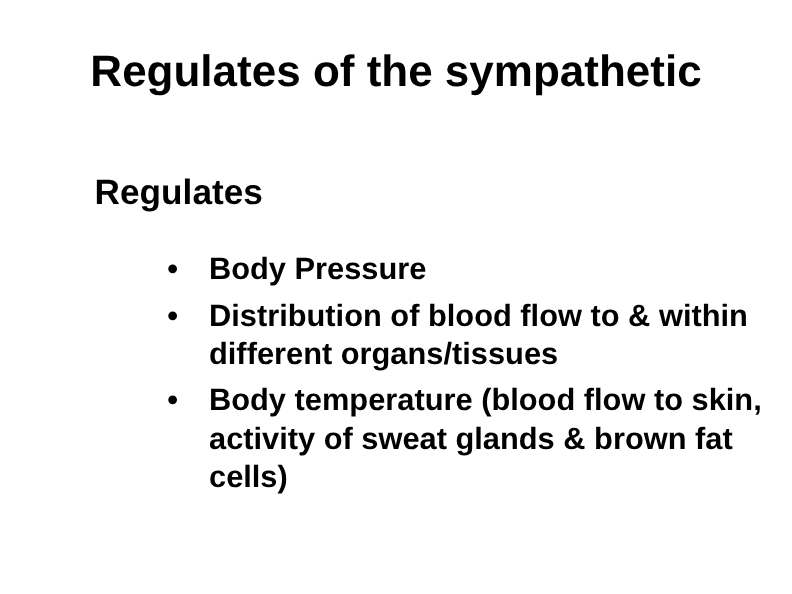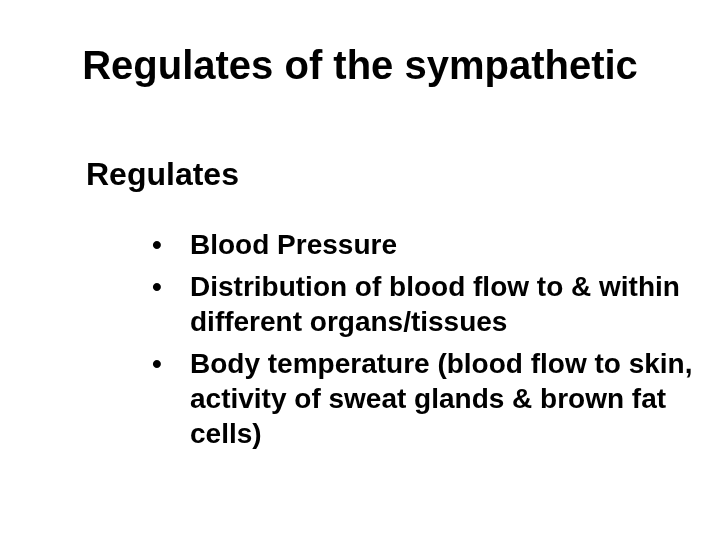--- a/index.html
+++ b/index.html
@@ -70,21 +70,21 @@
 <body>
 
 <div class="slide">
   <h1 class="title">Regulates of the sympathetic</h1>
 
   <div class="subtitle">Regulates</div>
 
   <ul class="bullets">
     <li class="bullet">
       <span class="marker">•</span>
-      <span class="text">Blood Pressure</span>
+      <span class="text">Body Pressure</span>
     </li>
     <li class="bullet">
       <span class="marker">•</span>
       <span class="text">Distribution of blood flow to &amp; within different organs/tissues</span>
     </li>
     <li class="bullet">
       <span class="marker">•</span>
       <span class="text">Body temperature (blood flow to skin, activity of sweat glands &amp; brown fat cells)</span>
     </li>
   </ul>

